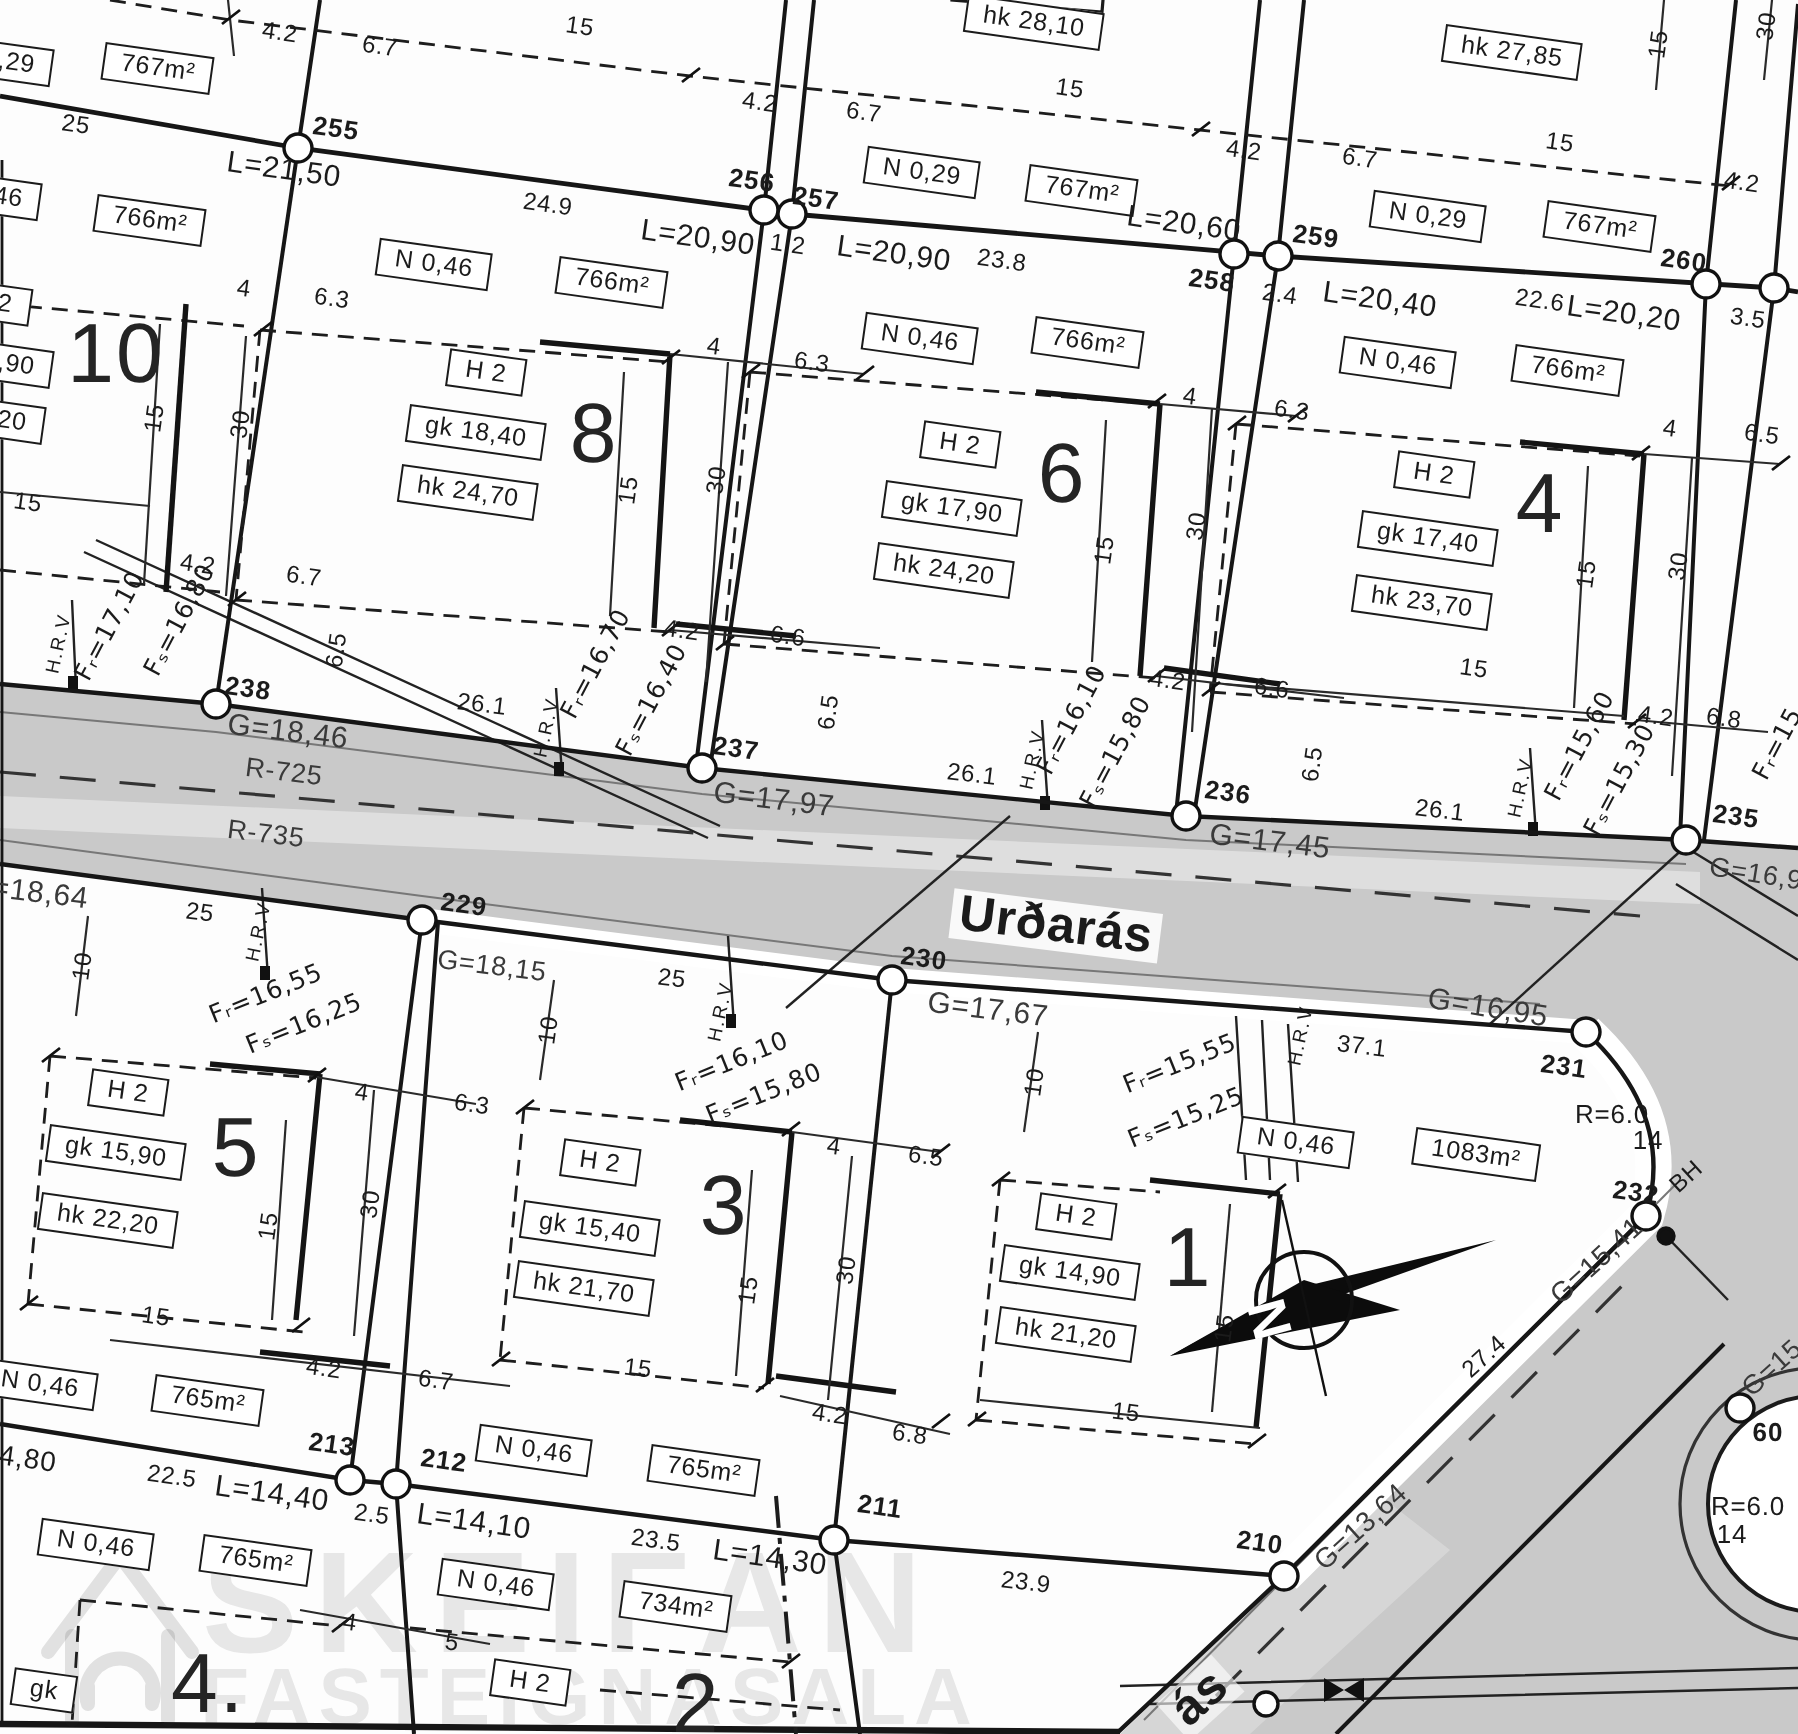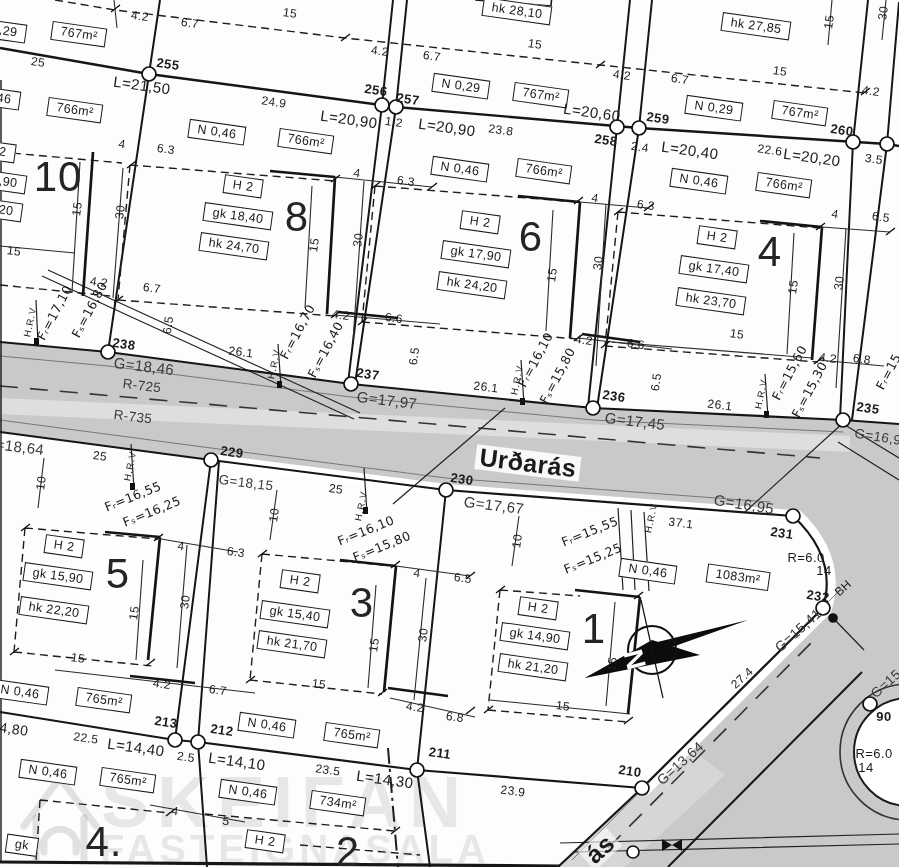--- a/index.html
+++ b/index.html
@@ -255,21 +255,21 @@
       <div class="lbl pt" style="left: 614px; top: 396px; --r: 8deg;">236</div>
       <div class="lbl pt" style="left: 868px; top: 408px; --r: 8deg;">235</div>
       <div class="lbl pt" style="left: 232px; top: 452px; --r: 8deg;">229</div>
       <div class="lbl pt" style="left: 462px; top: 479px; --r: 8deg;">230</div>
       <div class="lbl pt" style="left: 782px; top: 533px; --r: 8deg;">231</div>
       <div class="lbl pt" style="left: 818px; top: 596px; --r: 8deg;">232</div>
       <div class="lbl pt" style="left: 166px; top: 722px; --r: 8deg;">213</div>
       <div class="lbl pt" style="left: 222px; top: 730px; --r: 8deg;">212</div>
       <div class="lbl pt" style="left: 440px; top: 753px; --r: 8deg;">211</div>
       <div class="lbl pt" style="left: 630px; top: 771px; --r: 8deg;">210</div>
-      <div class="lbl pt" style="left: 884px; top: 716px; --r: 0deg;">90</div>
+      <div class="lbl pt" style="left: 884px; top: 716px; --r: 0deg;">60</div>
       <div class="lbl" style="left: 38px; top: 62px; --r: 8deg;">25</div>
       <div class="lbl" style="left: 142px; top: 85px; --r: 8deg; font-size: 15px;">L=21,50</div>
       <div class="lbl" style="left: 274px; top: 102px; --r: 8deg;">24.9</div>
       <div class="lbl" style="left: 349px; top: 119px; --r: 8deg; font-size: 15px;">L=20,90</div>
       <div class="lbl" style="left: 394px; top: 122px; --r: 8deg;">1.2</div>
       <div class="lbl" style="left: 447px; top: 127px; --r: 8deg; font-size: 15px;">L=20,90</div>
       <div class="lbl" style="left: 501px; top: 130px; --r: 8deg;">23.8</div>
       <div class="lbl" style="left: 592px; top: 112px; --r: 8deg; font-size: 15px;">L=20,60</div>
       <div class="lbl" style="left: 640px; top: 147px; --r: 8deg;">2.4</div>
       <div class="lbl" style="left: 690px; top: 150px; --r: 8deg; font-size: 15px;">L=20,40</div>

